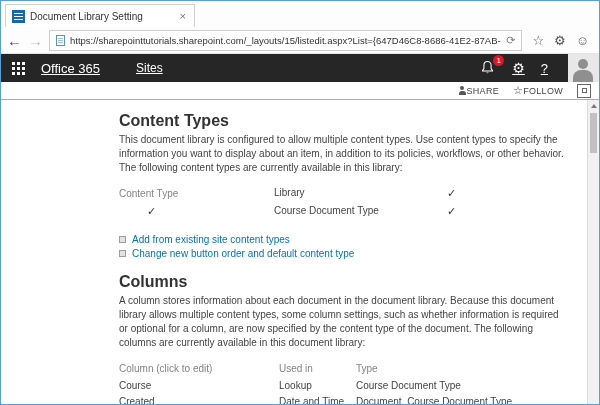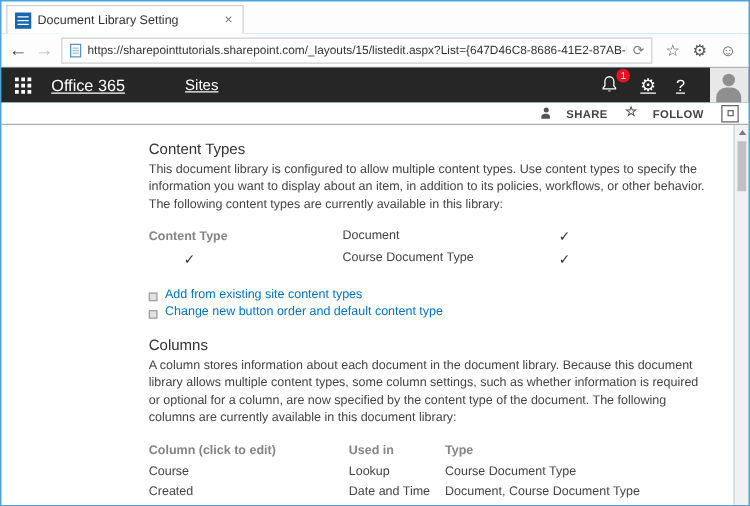--- a/index.html
+++ b/index.html
@@ -32,55 +32,55 @@
   .field-ico{ color:#777; font-size:11px; flex:none; }
   .cmd-icons{ display:flex; gap:10px; align-items:center; padding:0 4px; }
   .cmd-icons span{ font-size:13px; color:#555; line-height:1; }
 
   
   .suite-bar{ height:28px; background:#262626; display:flex; align-items:center; color:#fff;text-decoration:underline; }
   .waffle{ width:34px; height:28px; display:flex; align-items:center; justify-content:center; }
   .waffle-grid{ display:grid; grid-template-columns:repeat(3,3px); grid-template-rows:repeat(3,3px); gap:2px; }
   .waffle-grid i{ background:#fff; }
   .brand{ font-size:13px; margin-left:6px; white-space:nowrap; }
-  .suite-nav{ font-size:12px; margin-left:48px; white-space:nowrap; }
+  .suite-nav{ font-size:12px; margin-left:36px; white-space:nowrap; }
   .suite-right{ margin-left:auto; display:flex; align-items:center; gap:16px; padding-right:0; }
   .bell-wrap{ position:relative; width:16px; height:16px; }
   .badge{ position:absolute; top:-5px; right:-8px; background:#e81123; color:#fff; font-size:8px;
           width:11px; height:11px; border-radius:50%; display:flex; align-items:center; justify-content:center; }
   .suite-gear{ font-size:14px; color:#fff; line-height:1; }
   .help{ font-size:13px; color:#fff; }
   .avatar{ width:31px; height:28px; background:#e8e8e8; position:relative; overflow:hidden; margin-left:4px; }
   .avatar .head{ position:absolute; top:5px; left:10px; width:10px; height:10px; border-radius:50%; background:#8f8f8f; }
   .avatar .body{ position:absolute; top:16px; left:5px; width:20px; height:12px; border-radius:8px 8px 0 0; background:#8f8f8f; }
 
   
   .action-band{ height:18px; background:#fff; border-bottom:1px solid #adadad;
                 display:flex; align-items:center; justify-content:flex-end; gap:14px; padding-right:8px; }
-  .pa{ display:flex; align-items:center; gap:12px; font-size:9px; color:#444; letter-spacing:.3px;font-weight:bold; }
+  .pa{ display:flex; align-items:center; gap:0; font-size:9px; color:#444; letter-spacing:.3px; }
   .person-ico{ position:relative; width:9px; height:9px; }
   .person-ico .h{ position:absolute; top:0; left:2.5px; width:4px; height:4px; border-radius:50%; background:#555; }
   .person-ico .b{ position:absolute; bottom:0; left:1px; width:7px; height:4px; border-radius:3px 3px 0 0; background:#555; }
   .star-glyph{ font-size:11px; color:#555; line-height:1; }
   .focus-box{ width:14px; height:14px; border:1px solid #666; position:relative; }
   .focus-box i{ position:absolute; top:3.5px; left:3.5px; width:5px; height:5px; border:1px solid #666; display:block; }
 
   
   .content{ position:absolute; top:99px; left:0; right:12px; bottom:0; overflow:hidden;
             padding:12px 22px 0 118px; background:#fff; }
-  h2.sec{ font-size:12px; font-weight:normal; color:#333; }
+  h2.sec{ font-size:16px; font-weight:bold; color:#333; }
   p.desc{ font-size:10px; color:#444; line-height:1.4; margin:3px 0 10px; max-width:454px; }
   .ct-table{ display:grid; grid-template-columns:155px 145px 1fr; margin-bottom:8px; }
   .col-table{ display:grid; grid-template-columns:160px 77px 1fr; }
-  .th{ font-size:10px; color:#848484; padding:3px 0 4px;font-weight:bold; }
+  .th{ font-size:10px; color:#848484; padding:3px 0 4px; }
   .tcell{ font-size:10px; color:#444; padding:2px 0 3px; white-space:nowrap; }
   .trow{ display:contents; }
   .check{ padding-left:28px; font-size:11px; color:#333; }
   .links{ margin:6px 0 14px; }
-  .link-row{ display:flex; align-items:flex-end; gap:6px; margin:3px 0; }
+  .link-row{ display:flex; align-items:center; gap:6px; margin:3px 0; }
   .link-bullet{ width:7px; height:7px; border:1px solid #9f9f9f; background:#e2e2e2; flex:none; }
   .link-row a{ color:#0072c6; font-size:10px; text-decoration:none; }
   .sec2{ margin-top:6px; }
 
   
   .scrollbar{ position:absolute; top:99px; right:0; bottom:0; width:12px; background:#f1f1f1;
               border-left:1px solid #dcdcdc; }
   .sb-up{ height:12px; display:flex; align-items:center; justify-content:center; }
   .sb-up i{ width:0; height:0; border-left:3px solid transparent; border-right:3px solid transparent;
             border-bottom:4px solid #7a7a7a; display:block; }
@@ -172,21 +172,21 @@
       </span>
   </div>
 
   <div class="content">
 
     <h2 class="sec">Content Types</h2>
     <p class="desc">This document library is configured to allow multiple content types. Use content types to specify the information you want to display about an item, in addition to its policies, workflows, or other behavior. The following content types are currently available in this library:</p>
 
     <div class="ct-table">
       <div class="th">Content Type</div>
-      <div class="trow-host" style="display:contents"><div class="trow"><div class="tcell">Document</div><div class="tcell check">✓</div><div class="tcell check">✓</div></div><div class="trow"><div class="tcell">Course Document Type</div><div class="tcell check">✓</div><div class="tcell check"></div></div></div>
+      <div class="trow-host" style="display:contents"><div class="trow"><div class="tcell">Library</div><div class="tcell check">✓</div><div class="tcell check">✓</div></div><div class="trow"><div class="tcell">Course Document Type</div><div class="tcell check">✓</div><div class="tcell check"></div></div></div>
     </div>
 
     <div class="links">
       <div class="link-row">
         <span class="link-bullet"></span>
         <a href="#">Add from existing site content types</a>
       </div>
       <div class="link-row">
         <span class="link-bullet"></span>
         <a href="#">Change new button order and default content type</a>

